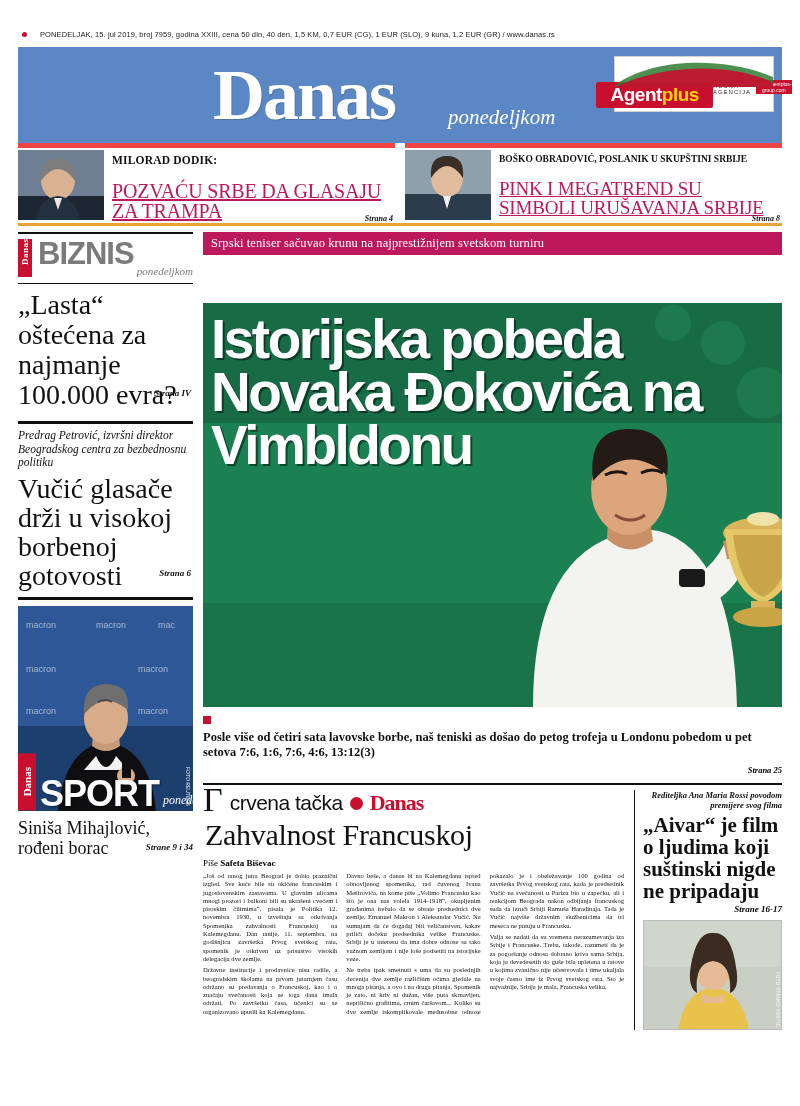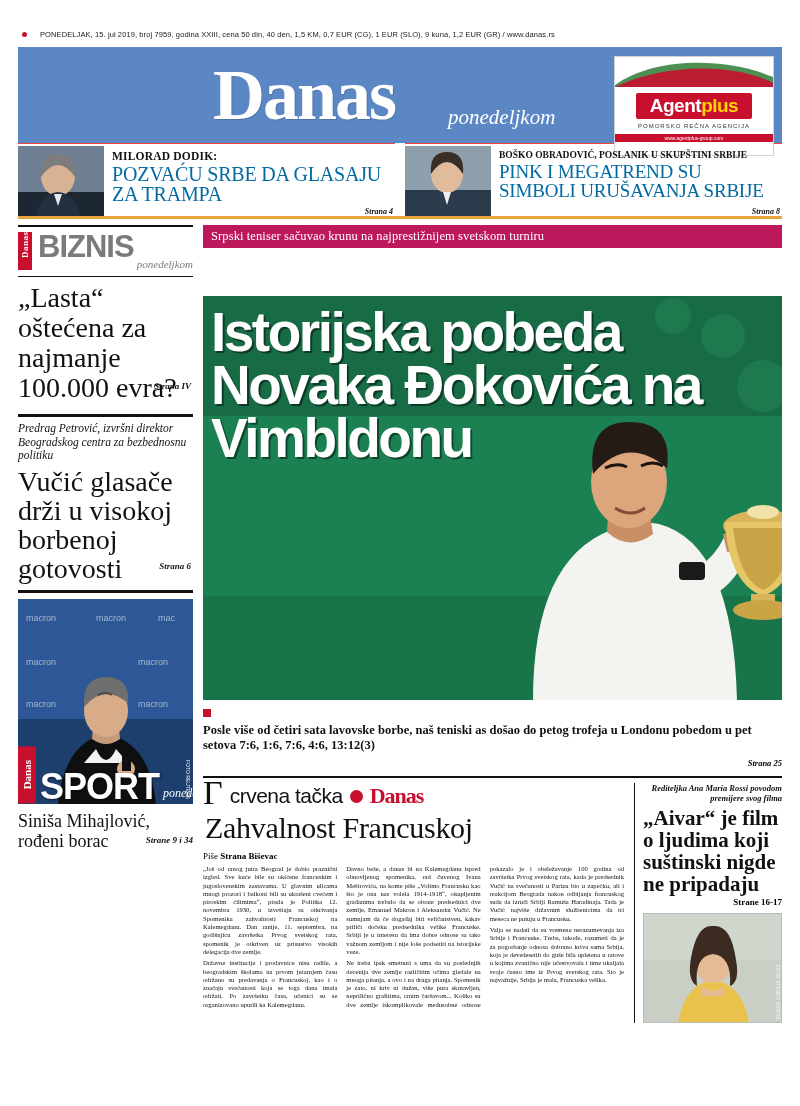--- a/index.html
+++ b/index.html
@@ -31,53 +31,53 @@
     font-weight:bold; font-size:72px; color:#fff;
     letter-spacing:-2px; margin-left:195px; line-height:70px;
     text-shadow: 1px 1px 0 rgba(0,0,0,.15);
   }
   .masthead-sub {
     position:absolute; left:430px; top:58px;
     font-family:"Liberation Serif", serif; font-style:italic;
     font-size:21px; color:#fff;
   }
   .adbox {
-    position:absolute; right:8px; top:9px; width:160px; height:100px;
+    position:absolute; right:8px; top:9px; width:160px; height:56px;
     background:#fff; border:1px solid #d0d0d0;
-    display:flex; flex-direction:column; align-items:center; justify-content:center;
+    display:flex; flex-direction:row; align-items:center; justify-content:center;
   }
   .adbox .agent {
     background:#c8102e; color:#fff; font-family:"Liberation Sans", sans-serif;
     font-weight:bold; font-size:19px; padding:2px 14px; letter-spacing:-.5px;
     border-radius:2px;
   }
   .adbox .agent .plus { color:#ffd400; }
   .adbox .agsub {
     font-family:"Liberation Sans", sans-serif; font-size:6px; color:#333;
     letter-spacing:1px; margin-top:4px;
   }
   .adbox .agurl {
     font-family:"Liberation Sans", sans-serif; font-size:5px; color:#fff;
     background:#c8102e; width:100%; text-align:center; margin-top:5px; padding:1px 0;
   }
 
   
   .teasers { display:flex; gap:0; border-bottom:3px solid #e8a33d; }
-  .teaser { display:flex; flex:1; border-top:1px solid #ef4444; padding-top:2px;}
+  .teaser { display:flex; flex:1; border-top:5px solid #ef4444; padding-top:2px;}
   .teaser + .teaser { margin-left:10px; }
   .teaser-photo { width:86px; height:70px; flex:0 0 86px; position:relative; overflow:hidden; }
   .teaser-body { padding:4px 0 2px 8px; position:relative; flex:1; }
   .teaser-kicker {
     font-family:"Liberation Serif", serif; font-weight:bold; font-size:11.5px;
     color:#111; letter-spacing:.2px;
   }
   .teaser-kicker.small { font-size:9.5px; letter-spacing:0; }
   .teaser-head {
-    font-family:"Liberation Serif", serif; font-size:20px; color:#0369a1;
-    line-height:20px; margin-top:2px; letter-spacing:-.2px;
+    font-family:"Liberation Serif", serif; font-size:20px; color:#be185d;
+    line-height:20px; margin-top:15px; letter-spacing:-.2px;text-decoration:underline;
   }
   .teaser-head.t2 { font-size:19px; line-height:19px; }
   .teaser-page {
     position:absolute; right:2px; bottom:0;
     font-family:"Liberation Serif", serif; font-style:italic; font-weight:bold;
     font-size:8px; color:#111;
   }
 
   
   .main { display:flex; gap:0; margin-top:6px; }
@@ -194,21 +194,21 @@
 
   .side-standfirst {
     font-family:"Liberation Serif", serif; font-style:italic; font-weight:bold;
     font-size:8.5px; line-height:10px; text-align:right; color:#111;
   }
   .side-head {
     font-family:"Liberation Serif", serif; font-weight:bold; font-size:21px;
     line-height:22px; color:#111; margin-top:4px; text-align:left;
   }
   .side-page {
-    font-family:"Liberation Serif", serif; font-weight:bold;
+    font-family:"Liberation Serif", serif; font-style:italic; font-weight:bold;
     font-size:9px; text-align:right; margin-top:2px;
   }
   .side-photo { width:100%; height:110px; margin-top:6px; position:relative; overflow:hidden; border:1px solid #bbb;}
   .vcredit {
     position:absolute; right:1px; bottom:2px; writing-mode:vertical-rl;
     font-family:"Liberation Sans", sans-serif; font-size:4.5px; color:#fff;
     letter-spacing:.3px;
   }
   .photo-credit-v {
     position:absolute; right:2px; bottom:4px; writing-mode:vertical-rl;
@@ -398,21 +398,21 @@
         <div class="bottom-main">
           <div class="crvena-row">
             <span class="crvena-brace">Γ</span>
             <span class="crvena-text">crvena tačka</span>
             <span class="crvena-dot"></span>
             <span class="crvena-danas">Danas</span>
           </div>
           <div class="col-head">Zahvalnost Francuskoj</div>
           <div class="byline">
             <span>Piše</span>
-            <b>Strana Biševac</b>
+            <b>Safeta Biševac</b>
           </div>
           <div class="cols3 bodytext">
             <p>„Još od ranog jutra Beograd je dobio praznični izgled. Sve kuće bile su okićene francuskim i jugoslovenskim zastavama. U glavnim ulicama mnogi prozori i balkoni bili su ukrašeni cvećem i piroskim ćilimima“, pisala je Politika 12. novembra 1930, u izveštaju sa otkrivanja Spomenika zahvalnosti Francuskoj na Kalemegdanu. Dan ranije, 11. septembra, na godišnjicu završetka Prvog svetskog rata, spomenik je otkriven uz prisustvo visokih delegacija dve zemlje.</p>
             <p>Državne institucije i prodavnice nisu radile, a beogradskim školama na prvom jutarnjem času održano su predavanja o Francuskoj, kao i o značaju svečanosti koja se toga dana imala održati. Po završetku časa, učenici su se organizovano uputili ka Kalemegdanu.</p>
             <p>Davno beše, a danas bi na Kalemegdanu ispred obnovljenog spomenika, rad čuvenog Ivana Meštrovića, na kome piše „Volimo Francusku kao što je ona nas volela 1914-1918“, okupljenim građanima trebalo da se obrate predsednici dve zemlje, Emanuel Makron i Aleksandar Vučić. Ne sumnjam da će događaj biti veličanstven, kakav priliči dočeku predsednika velike Francuske. Srbiji je u interesu da ima dobre odnose sa tako važnom zemljom i nije loše podsetiti na istorijske veze.</p>
             <p>Ne treba ipak smetnuti s uma da su poslednjih decenija dve zemlje različitim očima gledale na mnoga pitanja, a ovo i na druga pitanja. Spomenik je zato, ni kriv ni dužan, više puta skrnavljen, neprilično grafitima, crnim čaršavom... Koliko su dve zemlje iskomplikovale međusobne odnose pokazalo je i obeležavanje 100 godina od završetka Prvog svetskog rata, kada je predsednik Vučić na svečanosti u Parizu bio u zapećku, ali i reakcijom Beograda nakon odbijanja francuskog suda da izruči Srbiji Ramuša Haradinaja. Tada je Vučić najviše državnim službenicima da tri meseca ne putuju u Francusku.</p>
             <p>Valja se nadati da su vremena nerazumevanja iza Srbije i Francuske. Treba, takođe, razumeti da je za pogoršanje odnosa dobrano kriva sama Srbija, koja je devedesetih do guše bila upletena u ratove u kojima zvanično nije učestvovala i time ukaljala svoje časno ime iz Prvog svetskog rata. Sto je najvažnije, Srbija je mala, Francuska velika.</p>
           </div>
         </div>
 

